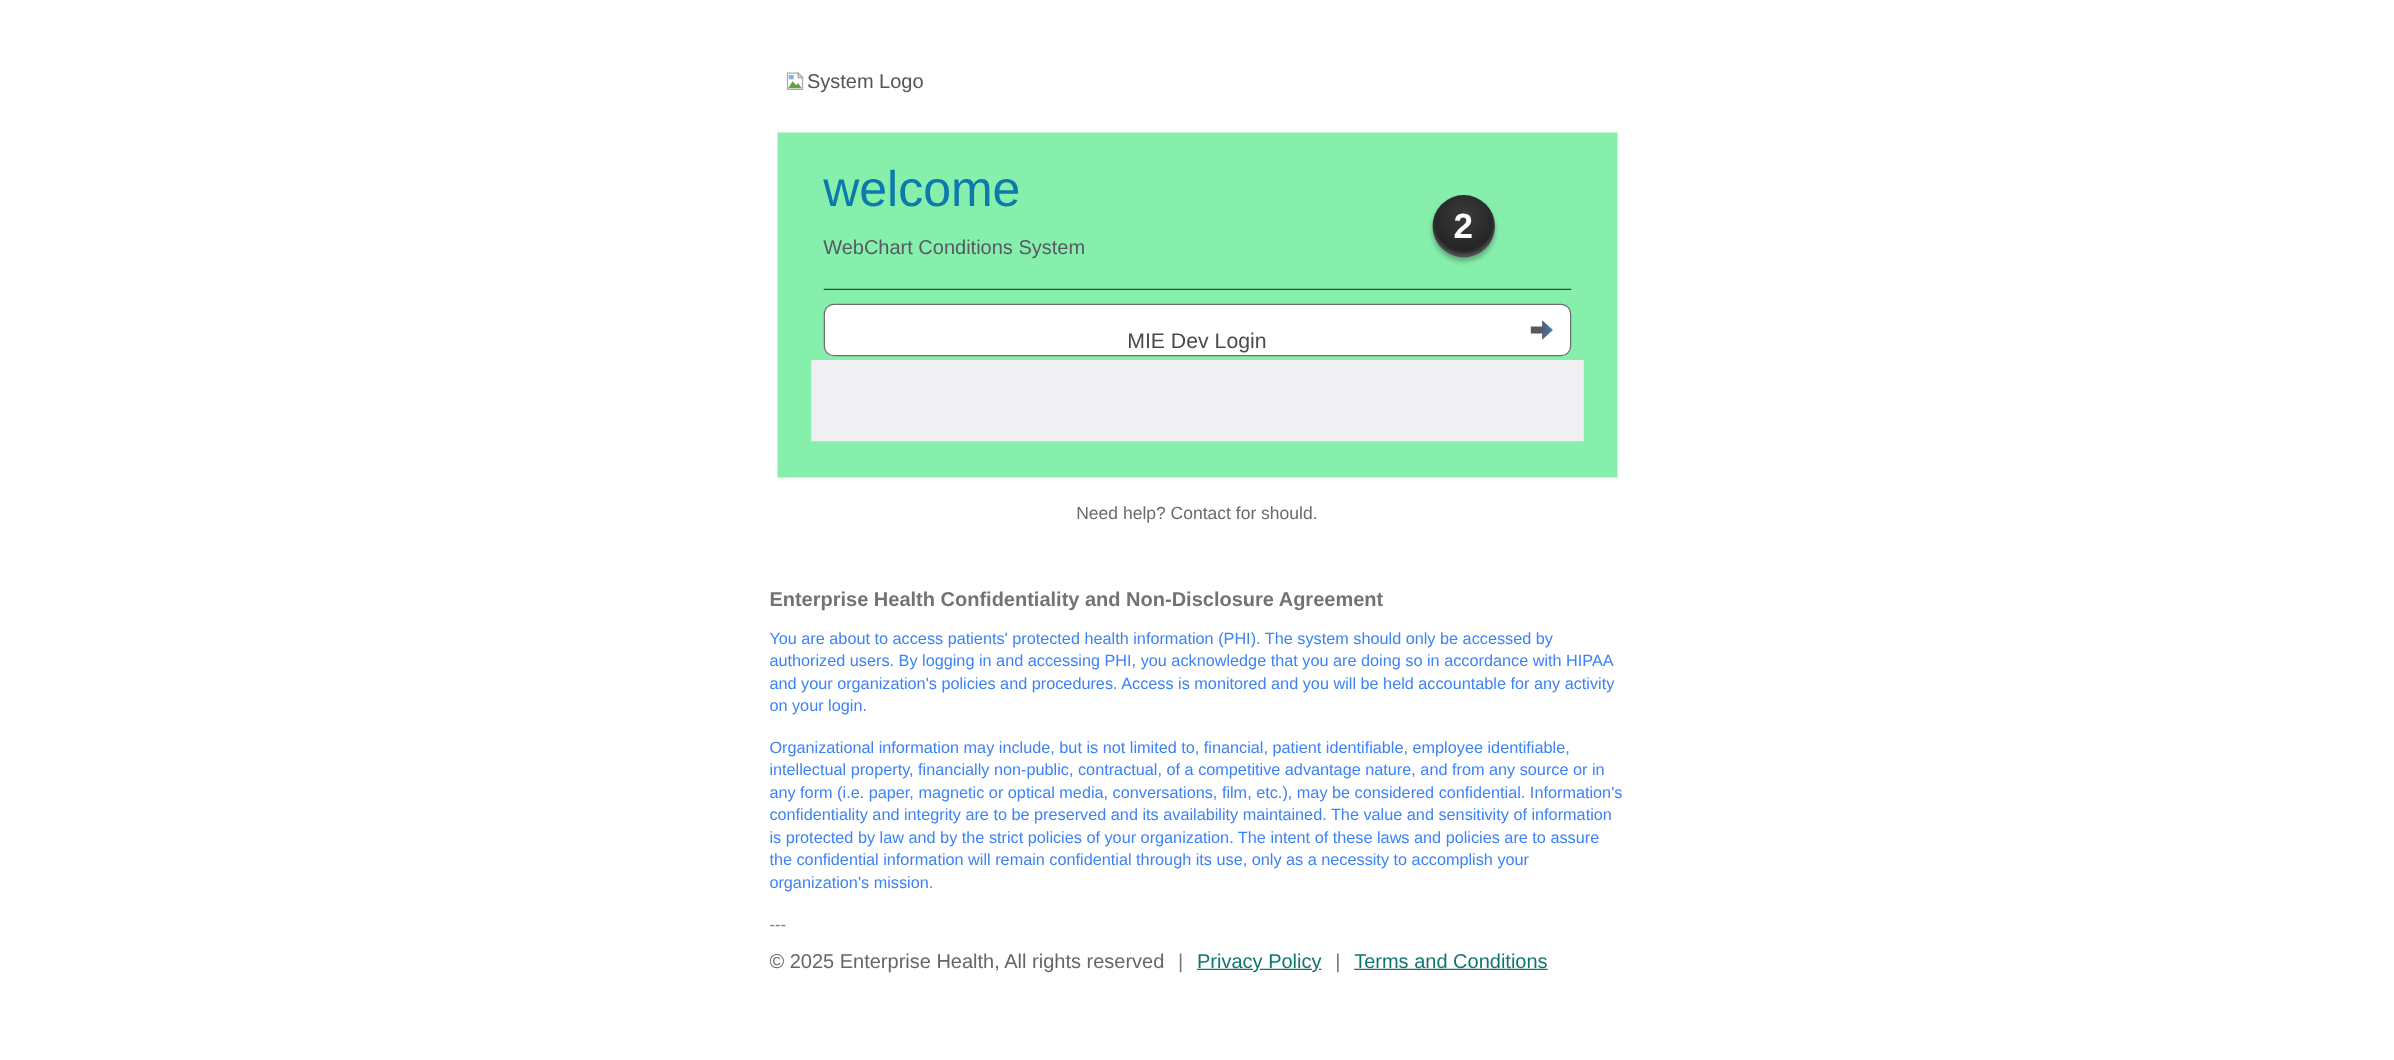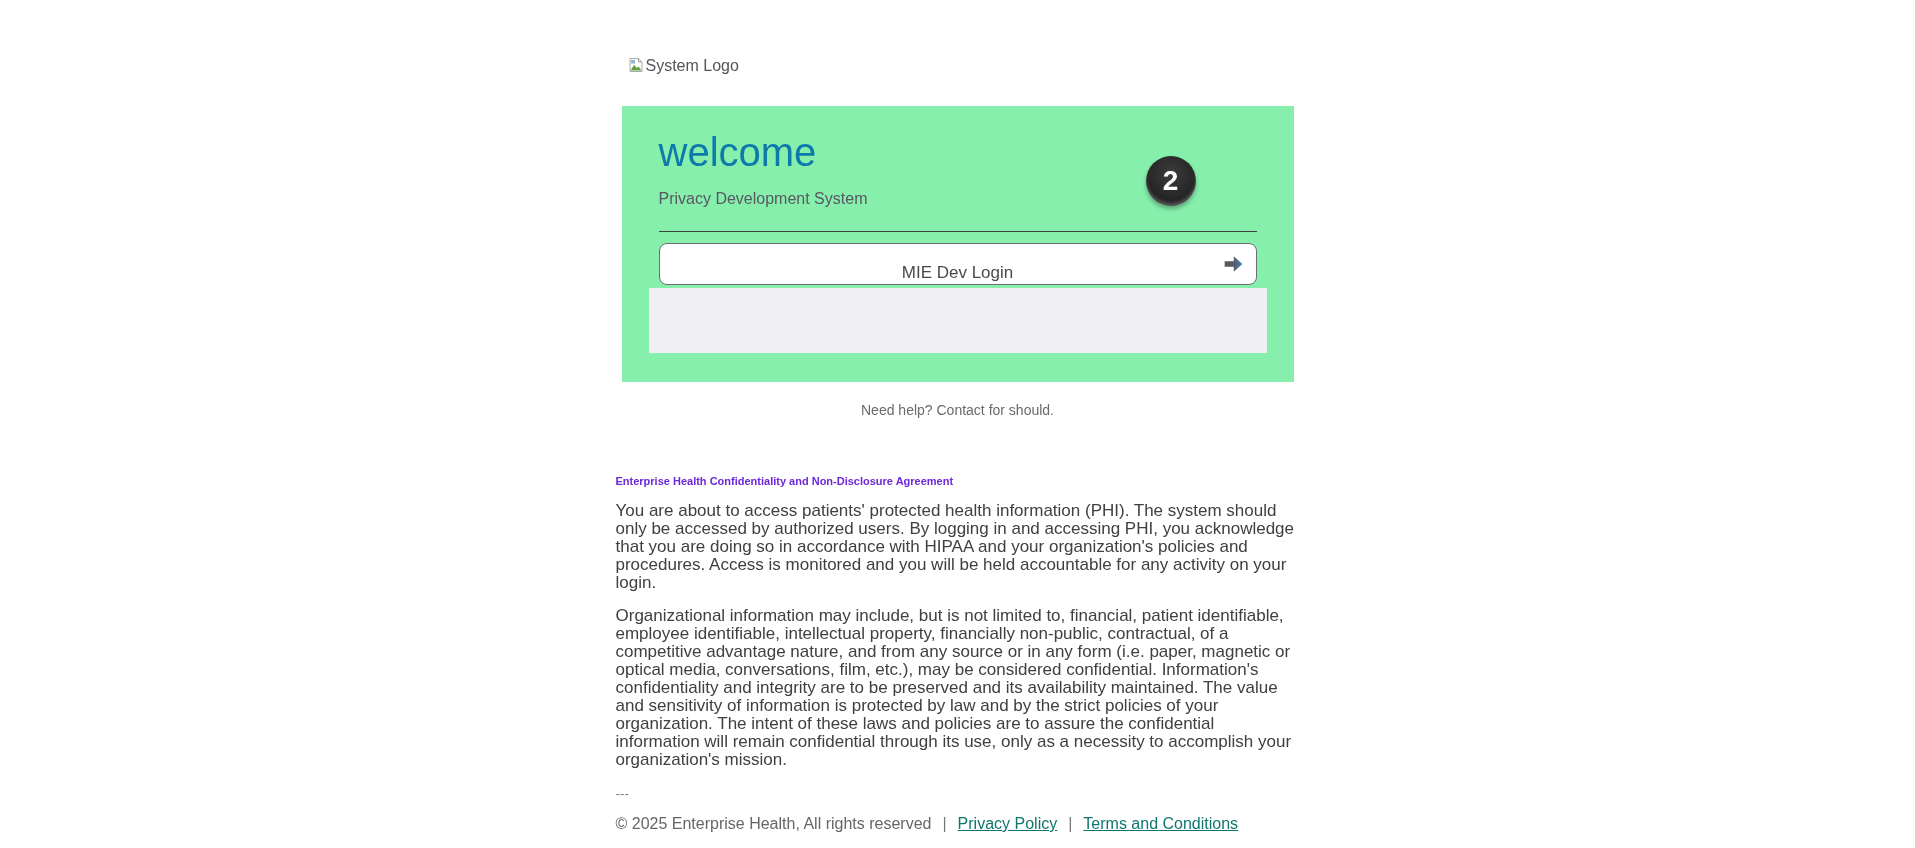--- a/index.html
+++ b/index.html
@@ -104,30 +104,30 @@
     text-align: center;
     font-size: 14px;
     line-height: 16px;
     color: #6a6a6a;
   }
 
   
   .agreement { margin-top: 55px; }
   .agreement-heading {
     margin: 0 0 13px 0;
-    font-size: 11px;
+    font-size: 16px;
     line-height: 16px;
     font-weight: 700;
-    color: #6d28d9;
+    color: #737373;
   }
   .agreement p {
     margin: 0 0 15px 0;
-    font-size: 17px;
+    font-size: 13px;
     line-height: 18px;
-    color: #404040;
+    color: #3b82f6;
   }
   .separator-dashes {
     margin-top: 17px;
     font-size: 13.4px;
     line-height: 16px;
     color: #7d7d7d;
   }
 
   
   .footer {
@@ -158,21 +158,21 @@
         <path d="M10.5 1.5 v3.5 h3.5 z" fill="#e8e8e8" stroke="#aaaaaa" stroke-width="1"></path>
         <rect x="3" y="3" width="4" height="3.5" fill="#8fb4da"></rect>
         <path d="M2.5 13.5 L6 8 L9 11 L10.5 9.5 L13.5 13.5 Z" fill="#63a23e"></path>
       </svg>
     </span>
     <span>System Logo</span>
   </div>
 
   <div class="card">
     <h1 class="welcome">welcome</h1>
-    <div class="subtitle">Privacy Development System</div>
+    <div class="subtitle">WebChart Conditions System</div>
     <hr class="divider">
 
     <button class="login-btn">
       <span>MIE Dev Login</span>
       <span class="btn-arrow">
         <svg width="19" height="17" viewBox="0 0 18 16">
           <defs>
             <linearGradient id="arrowGrad" x1="0" y1="0" x2="1" y2="0">
               <stop offset="0.45" stop-color="#555a5f"></stop>
               <stop offset="1" stop-color="#4a7cba"></stop>

